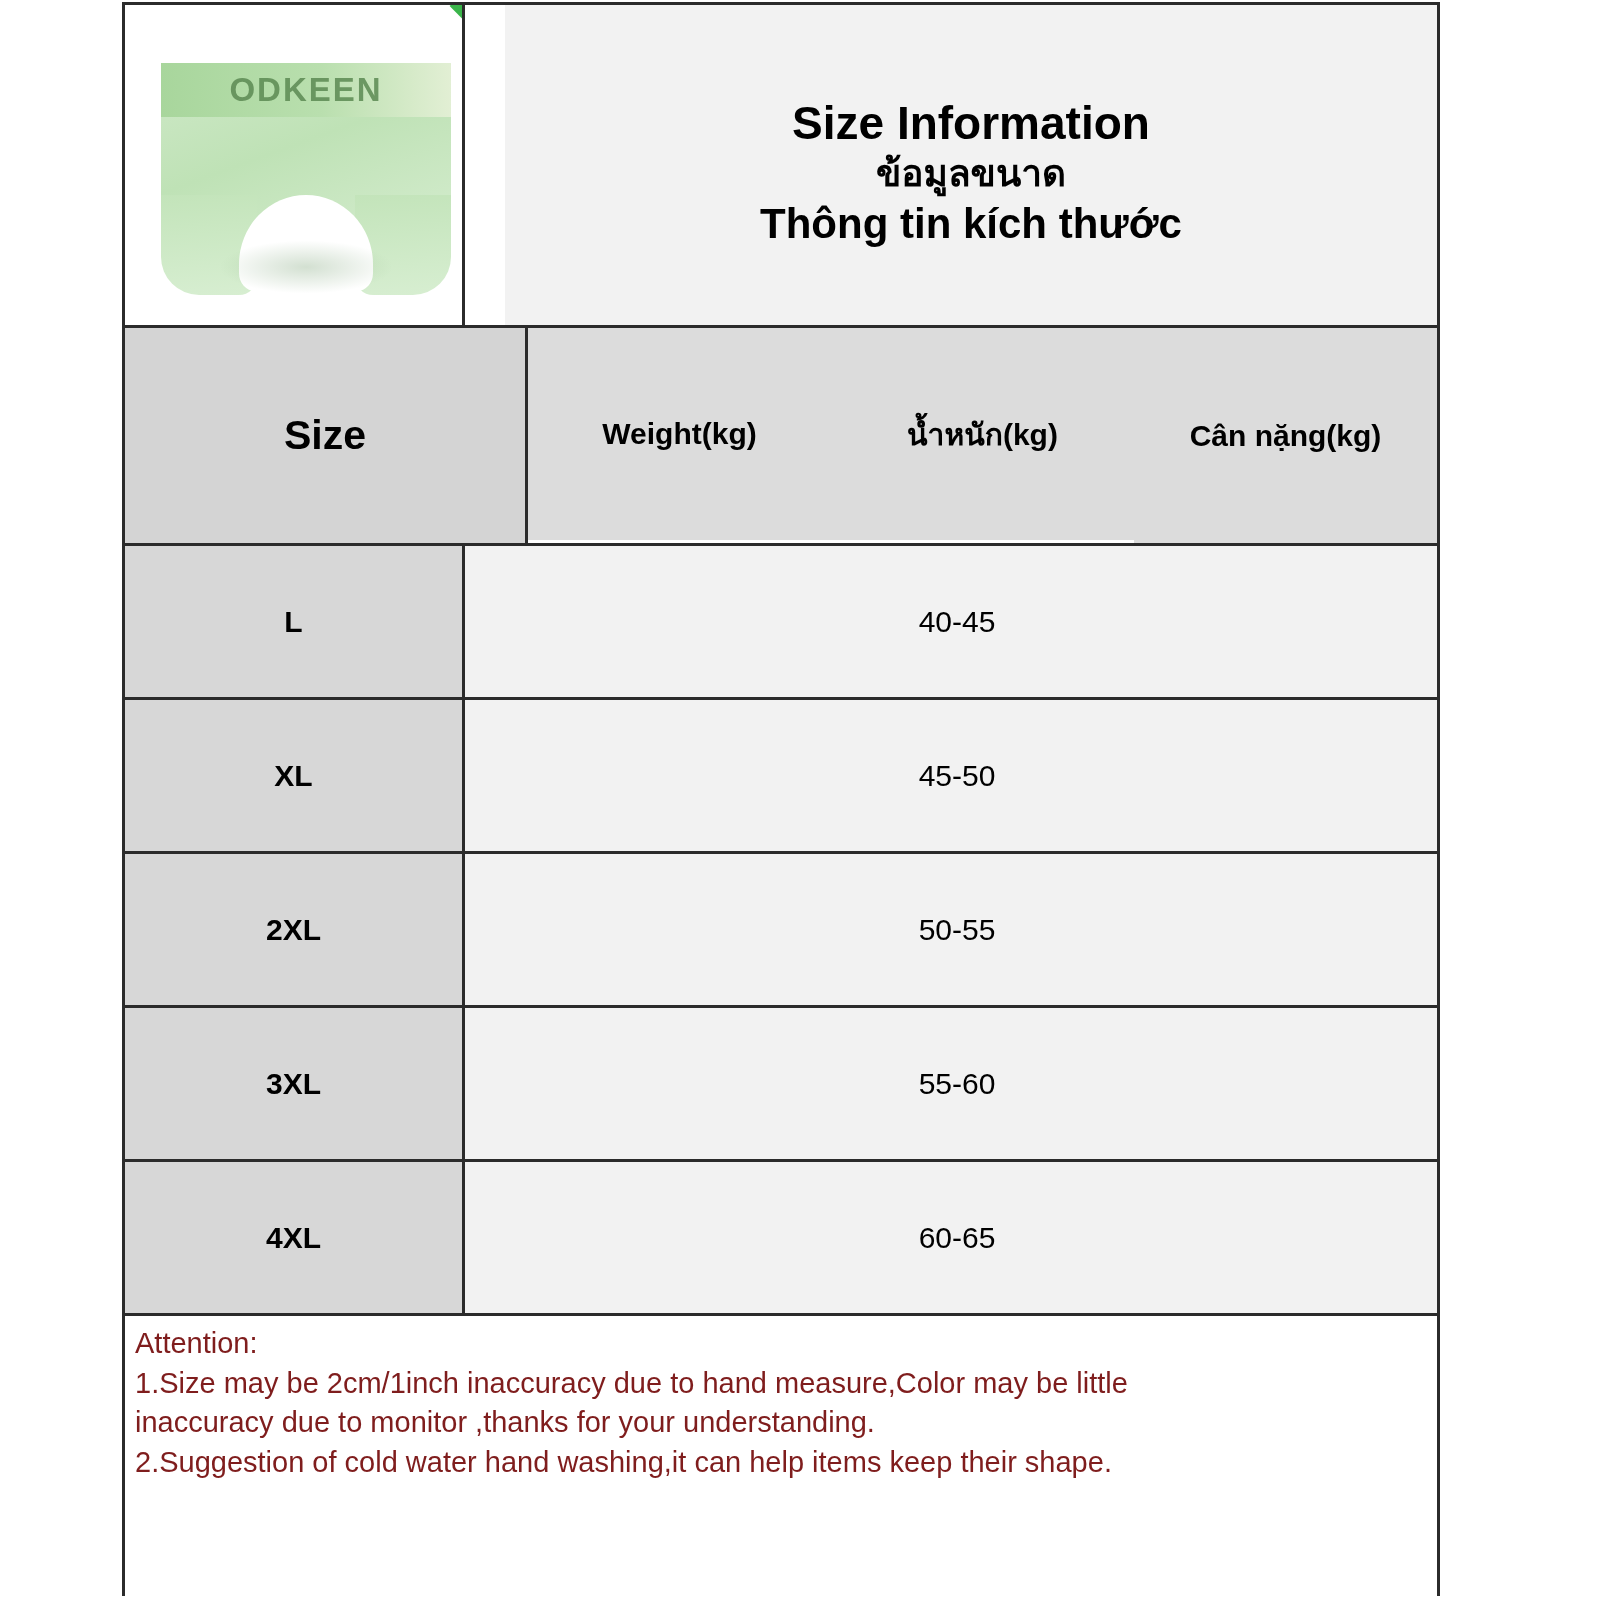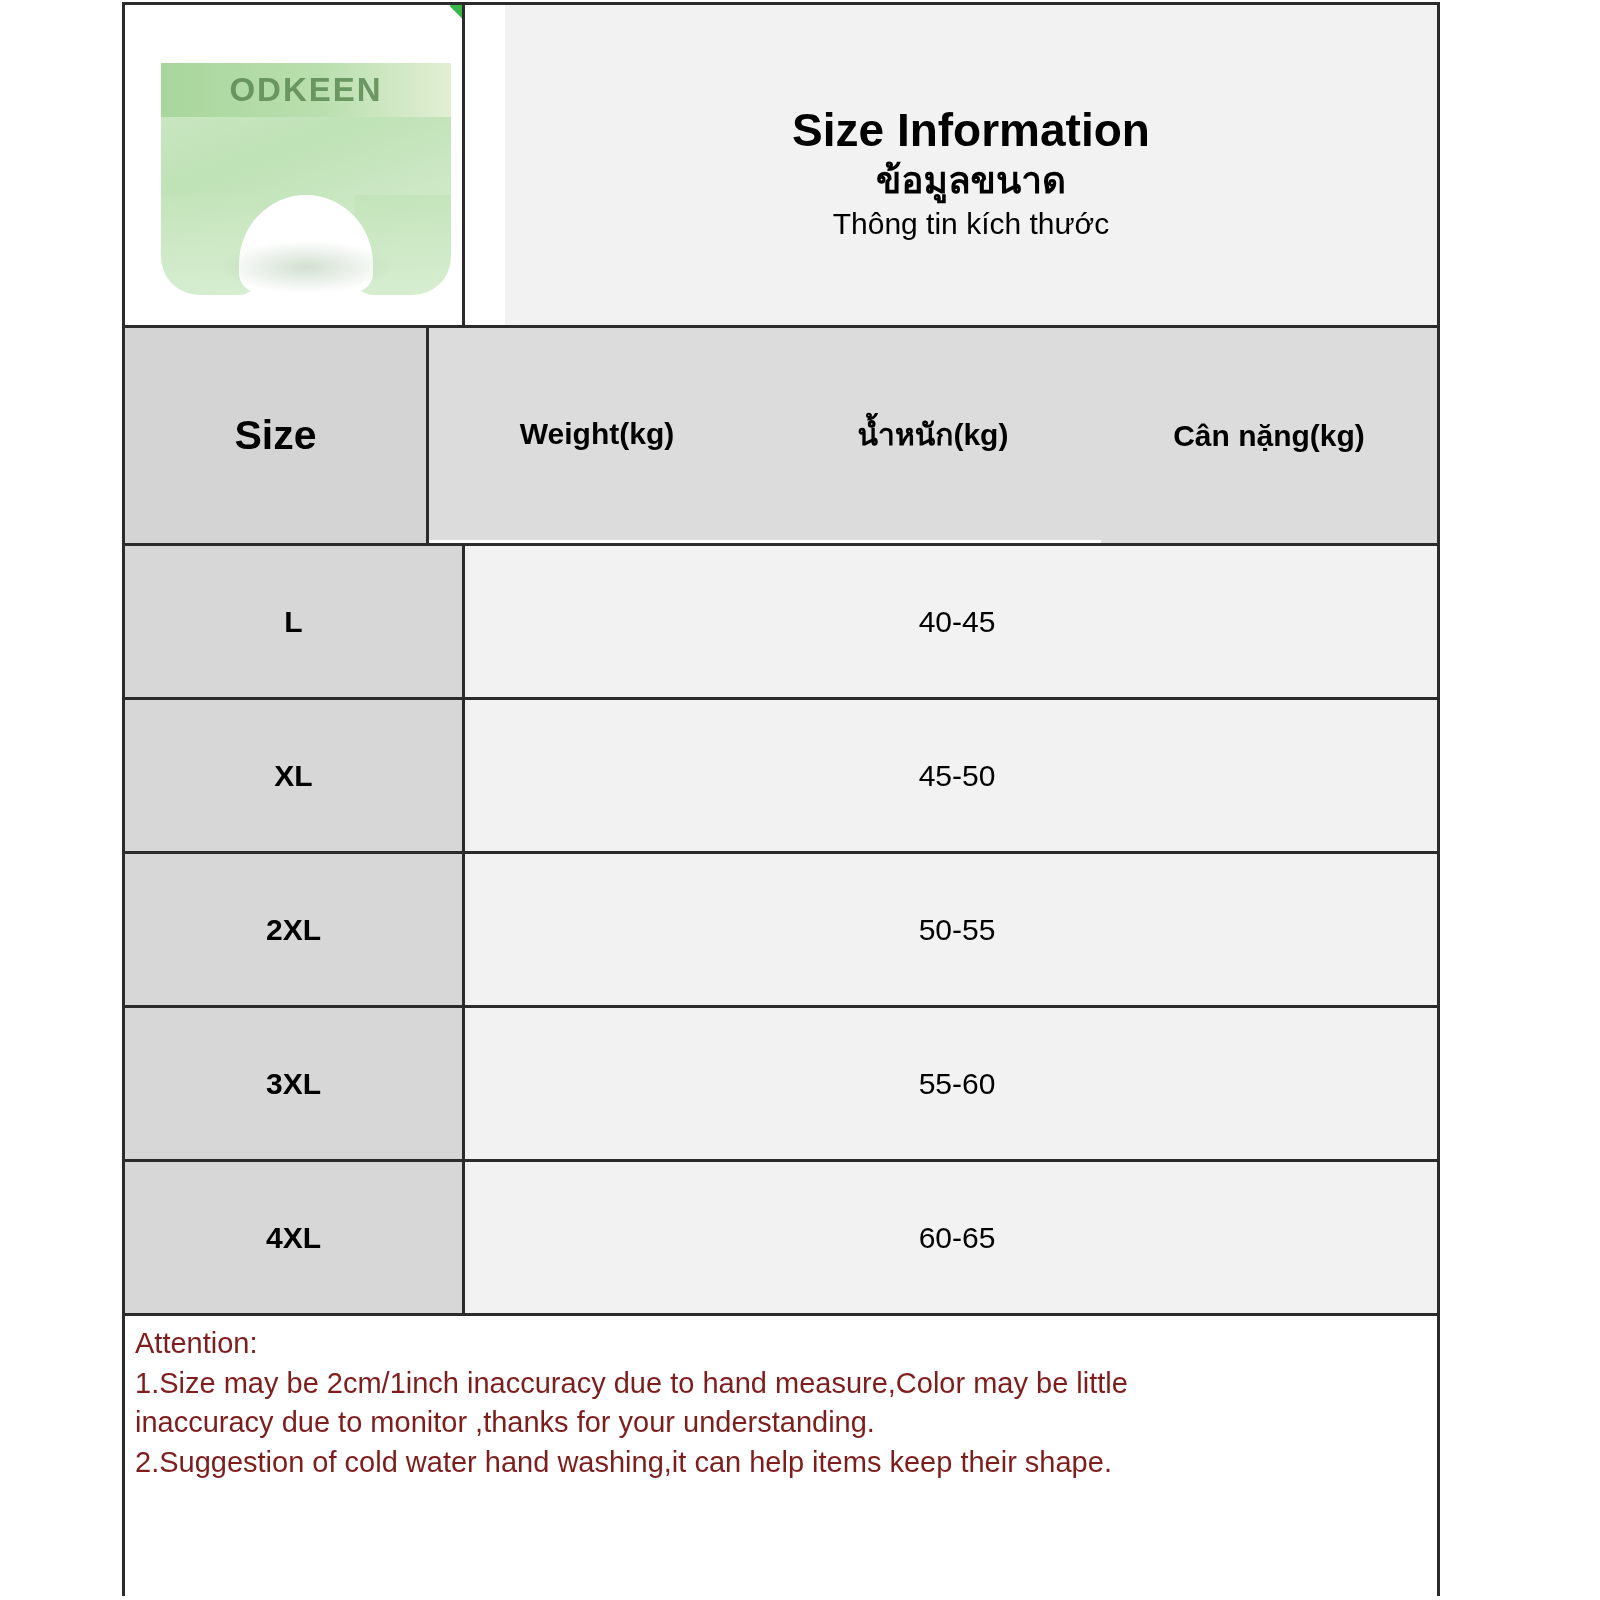--- a/index.html
+++ b/index.html
@@ -138,34 +138,34 @@
     font-size: 46px;
     font-weight: bold;
     line-height: 1.18;
   }
   .title-th {
     font-size: 37px;
     font-weight: bold;
     line-height: 1.3;
   }
   .title-vi {
-    font-size: 30px;
-    font-weight: normal;
+    font-size: 42px;
+    font-weight: bold;
     line-height: 1.25;
   }
 
   
   .weight-row {
     display: flex;
     height: 218px;
     border-bottom: 3px solid #2b2b2b;
     box-sizing: border-box;
   }
   .size-head {
-    width: 304px;
+    width: 403px;
     box-sizing: border-box;
     border-right: 3px solid #2b2b2b;
     background: #d4d4d4;
     display: flex;
     align-items: center;
     justify-content: center;
     font-size: 41px;
     font-weight: bold;
   }
   .weight-head {

